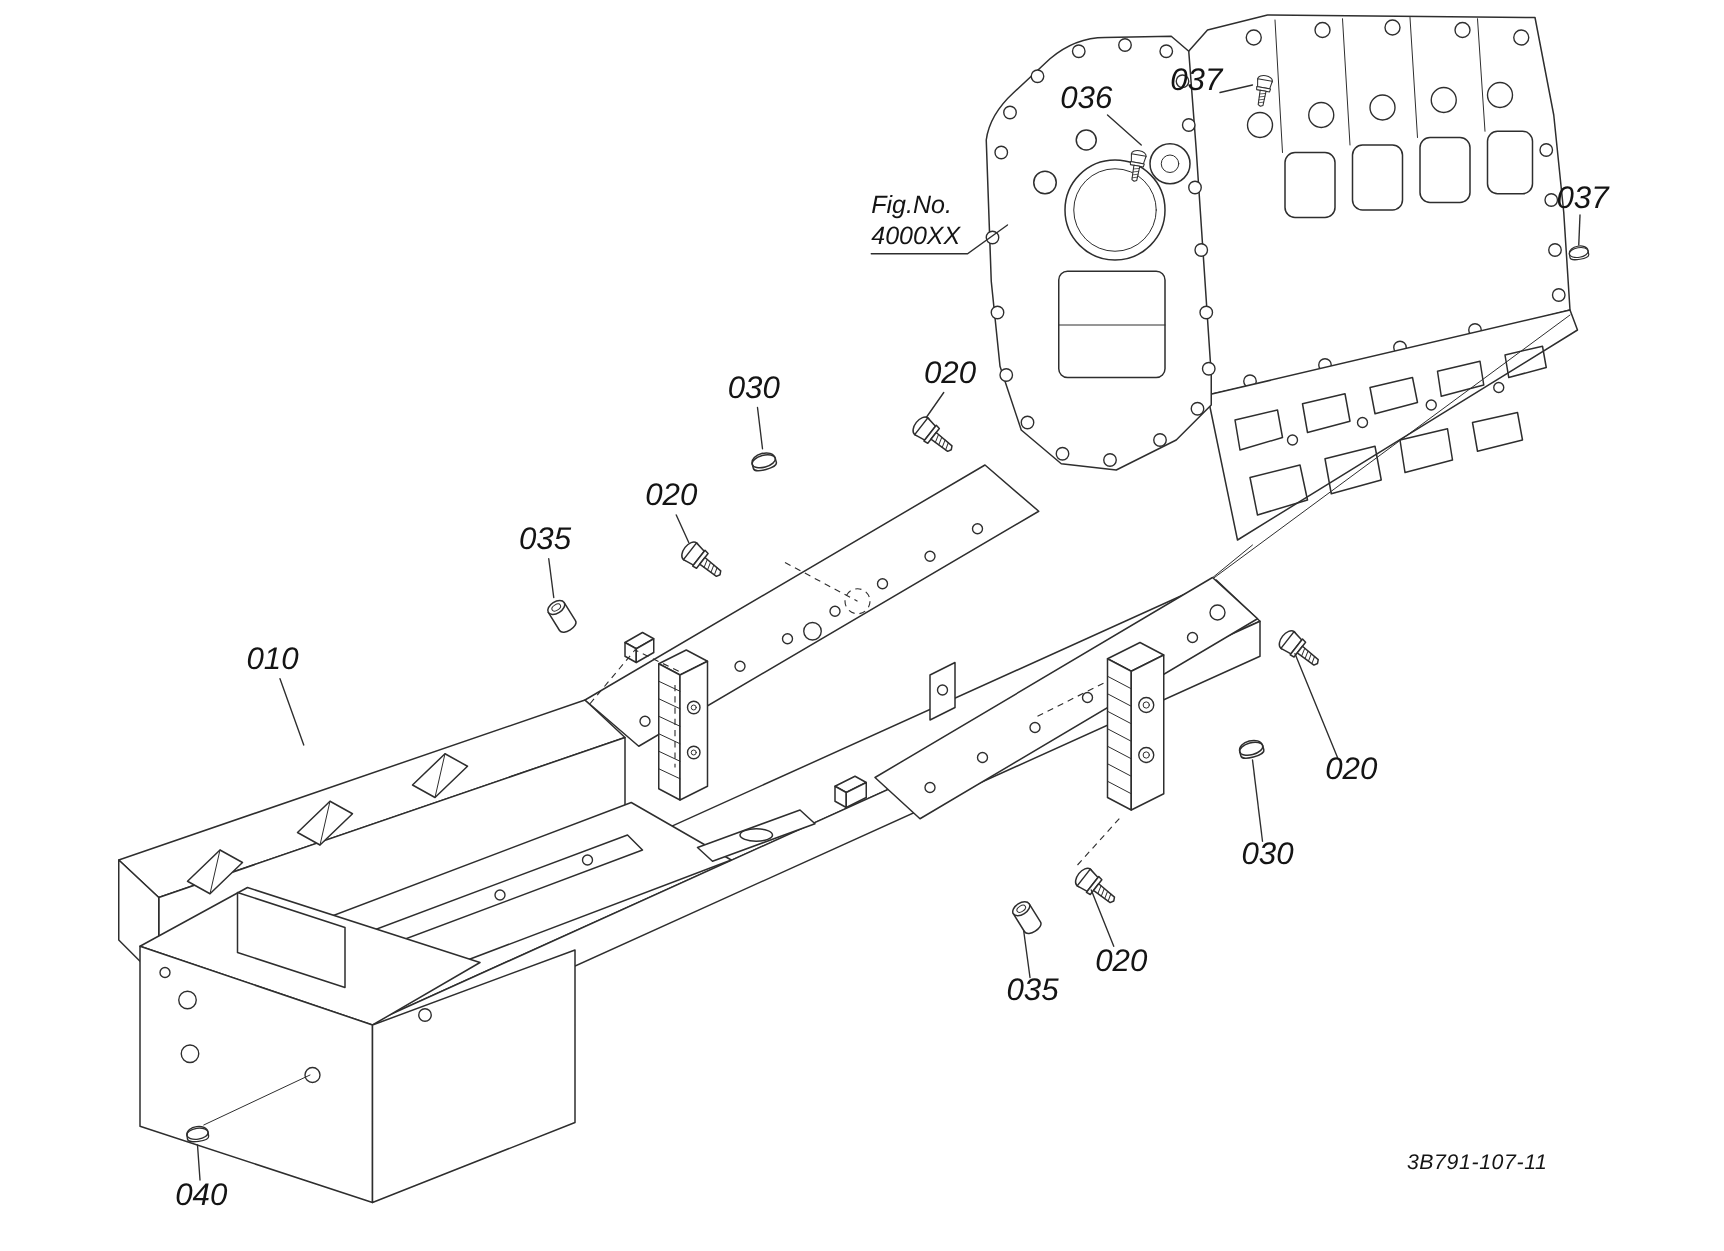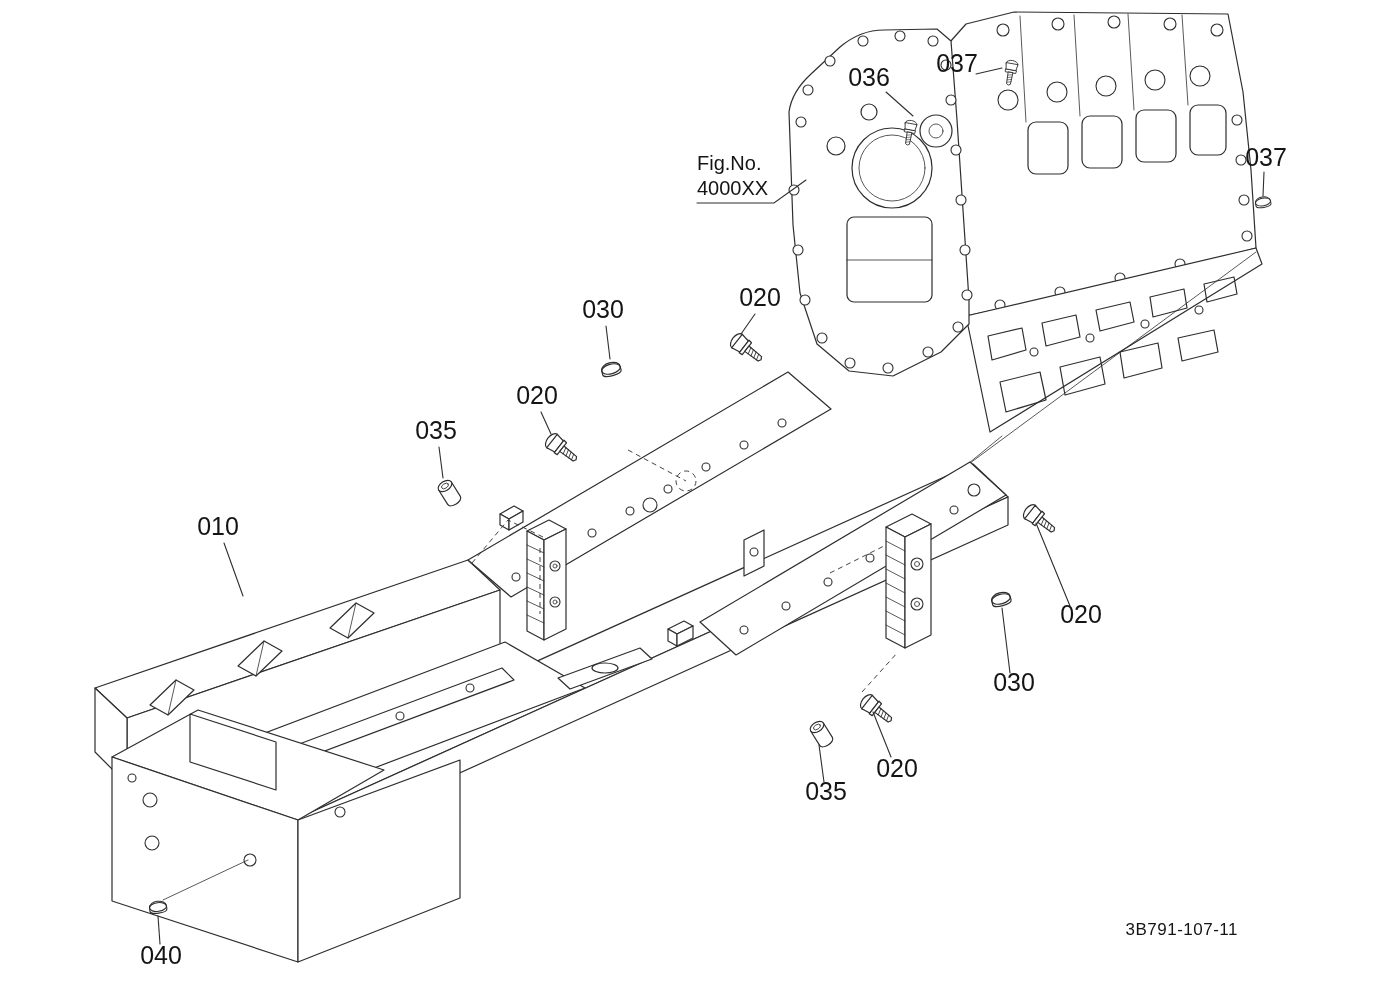--- a/index.html
+++ b/index.html
@@ -2,20 +2,21 @@
 <html><head>
 <meta charset="utf-8">
 <style>
   html,body{margin:0;padding:0;background:#ffffff;}
   .page{
     position:relative;
     width:1379px;height:1001px;
     background:#ffffff;
     font-family:"Liberation Sans",sans-serif;
     overflow:hidden;
+    font-style:italic;
   }
   svg{display:block;}
   
   .f{fill:#ffffff;stroke:#2e2e2e;stroke-width:1.2;stroke-linejoin:round;stroke-linecap:round;}
   
   .l{fill:none;stroke:#2e2e2e;stroke-width:1.2;stroke-linejoin:round;stroke-linecap:round;}
   
   .t{fill:none;stroke:#2e2e2e;stroke-width:0.8;stroke-linecap:round;}
   
   .d{fill:none;stroke:#2e2e2e;stroke-width:0.9;stroke-dasharray:5 4;}

